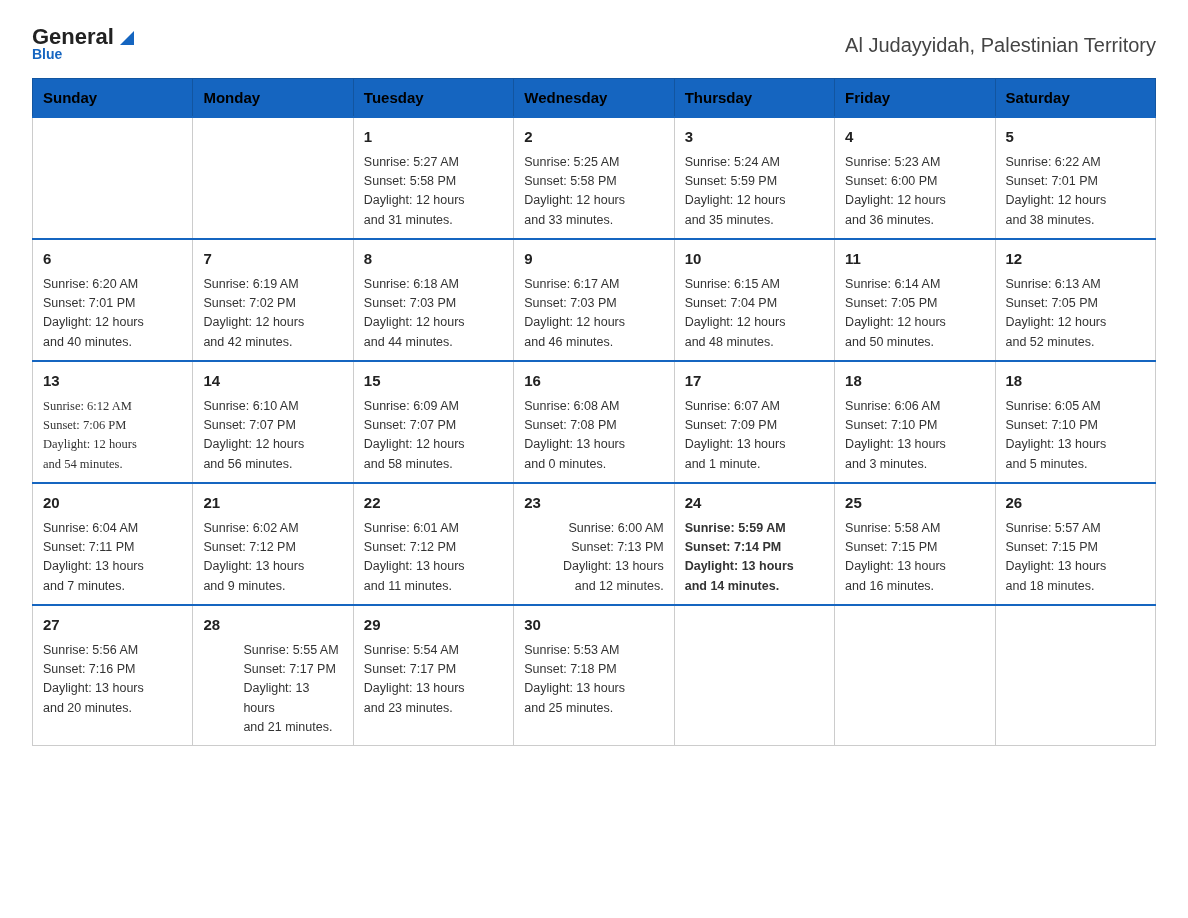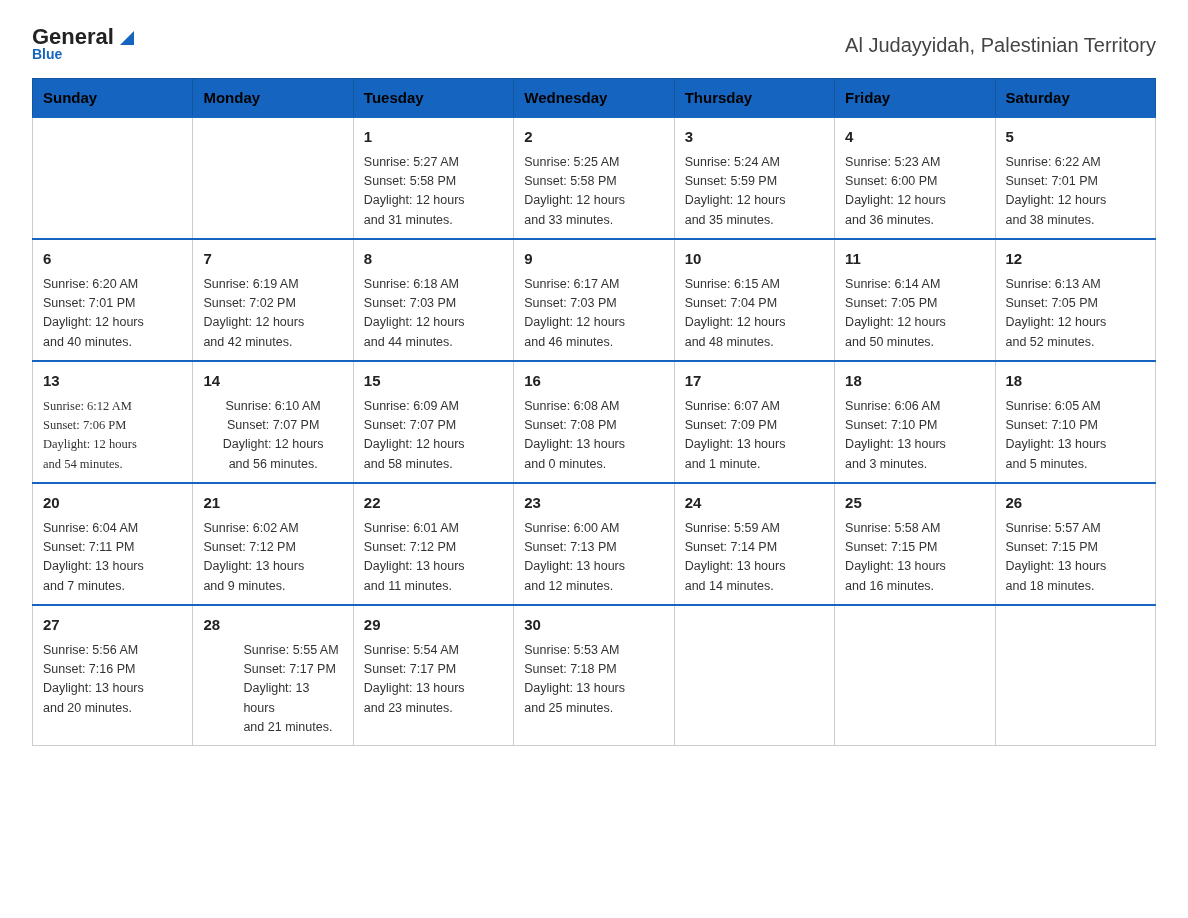--- a/index.html
+++ b/index.html
@@ -205,21 +205,21 @@
       <tr class="week-row">
         <td>
           <span class="day-number">13</span>
           <div class="day-info" style="white-space: pre-line; font-family: Liberation Serif, serif;">Sunrise: 6:12 AM
 Sunset: 7:06 PM
 Daylight: 12 hours
 and 54 minutes.</div>
         </td>
         <td>
           <span class="day-number">14</span>
-          <div class="day-info" style="white-space: pre-line; text-align: center;">Sunrise: 6:10 AM
+          <div class="day-info" style="white-space: pre-line;">Sunrise: 6:10 AM
 Sunset: 7:07 PM
 Daylight: 12 hours
 and 56 minutes.</div>
         </td>
         <td>
           <span class="day-number">15</span>
           <div class="day-info" style="white-space: pre-line;">Sunrise: 6:09 AM
 Sunset: 7:07 PM
 Daylight: 12 hours
 and 58 minutes.</div>
@@ -270,28 +270,28 @@
         </td>
         <td>
           <span class="day-number">22</span>
           <div class="day-info" style="white-space: pre-line;">Sunrise: 6:01 AM
 Sunset: 7:12 PM
 Daylight: 13 hours
 and 11 minutes.</div>
         </td>
         <td>
           <span class="day-number">23</span>
-          <div class="day-info" style="white-space: pre-line;">Sunrise: 6:00 AM
+          <div class="day-info" style="white-space: pre-line; text-align: right;">Sunrise: 6:00 AM
 Sunset: 7:13 PM
 Daylight: 13 hours
 and 12 minutes.</div>
         </td>
         <td>
           <span class="day-number">24</span>
-          <div class="day-info" style="white-space: pre-line;">Sunrise: 5:59 AM
+          <div class="day-info" style="white-space: pre-line; font-weight: bold;">Sunrise: 5:59 AM
 Sunset: 7:14 PM
 Daylight: 13 hours
 and 14 minutes.</div>
         </td>
         <td>
           <span class="day-number">25</span>
           <div class="day-info" style="white-space: pre-line;">Sunrise: 5:58 AM
 Sunset: 7:15 PM
 Daylight: 13 hours
 and 16 minutes.</div>

